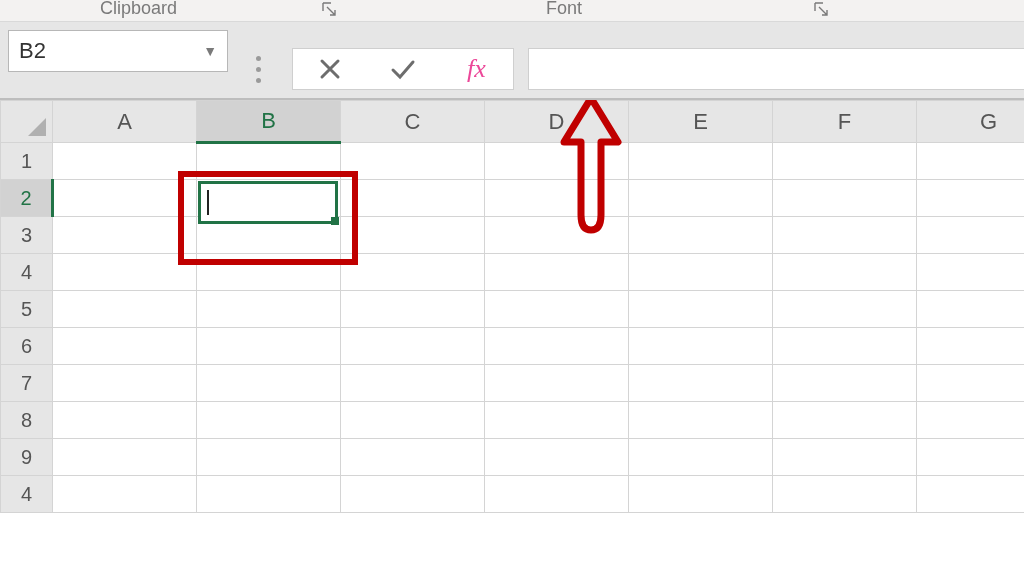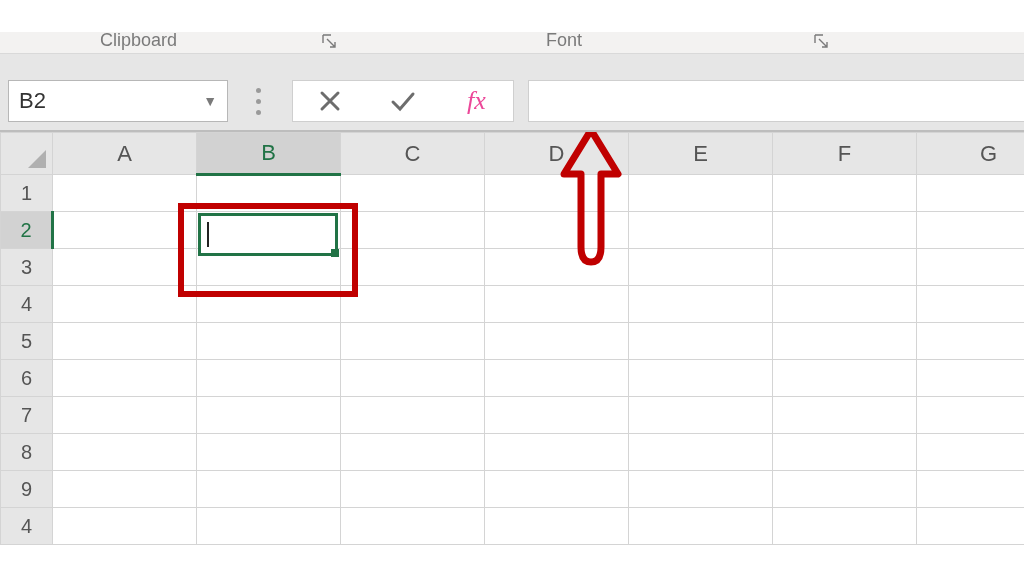--- a/index.html
+++ b/index.html
@@ -13,21 +13,20 @@
     color: #444;
   }
 
   
   .ribbon-strip {
     position: relative;
     height: 22px;
     background: #f3f2f1;
     border-bottom: 1px solid #d9d9d9;
     width: 100%;
-    margin-top: 32px;
   }
   .ribbon-group-label {
     position: absolute;
     top: -2px;
     font-size: 18px;
     color: #7a7a7a;
   }
   .ribbon-launcher {
     position: absolute;
     top: 2px;
@@ -38,21 +37,21 @@
 
   
   .formula-row {
     position: relative;
     height: 78px;
     background: #e6e6e6;
     border-bottom: 2px solid #bdbdbd;
   }
   .name-box {
     position: absolute;
-    left: 8px; top: 26px;
+    left: 8px; top: 8px;
     width: 220px; height: 42px;
     background: #ffffff;
     border: 1px solid #b7b7b7;
     display: flex; align-items: center;
     padding: 0 10px;
     font-size: 22px;
     color: #333;
   }
   .name-box .spacer { flex: 1; }
   .name-box .dd { color:#7a7a7a; font-size:14px; }

